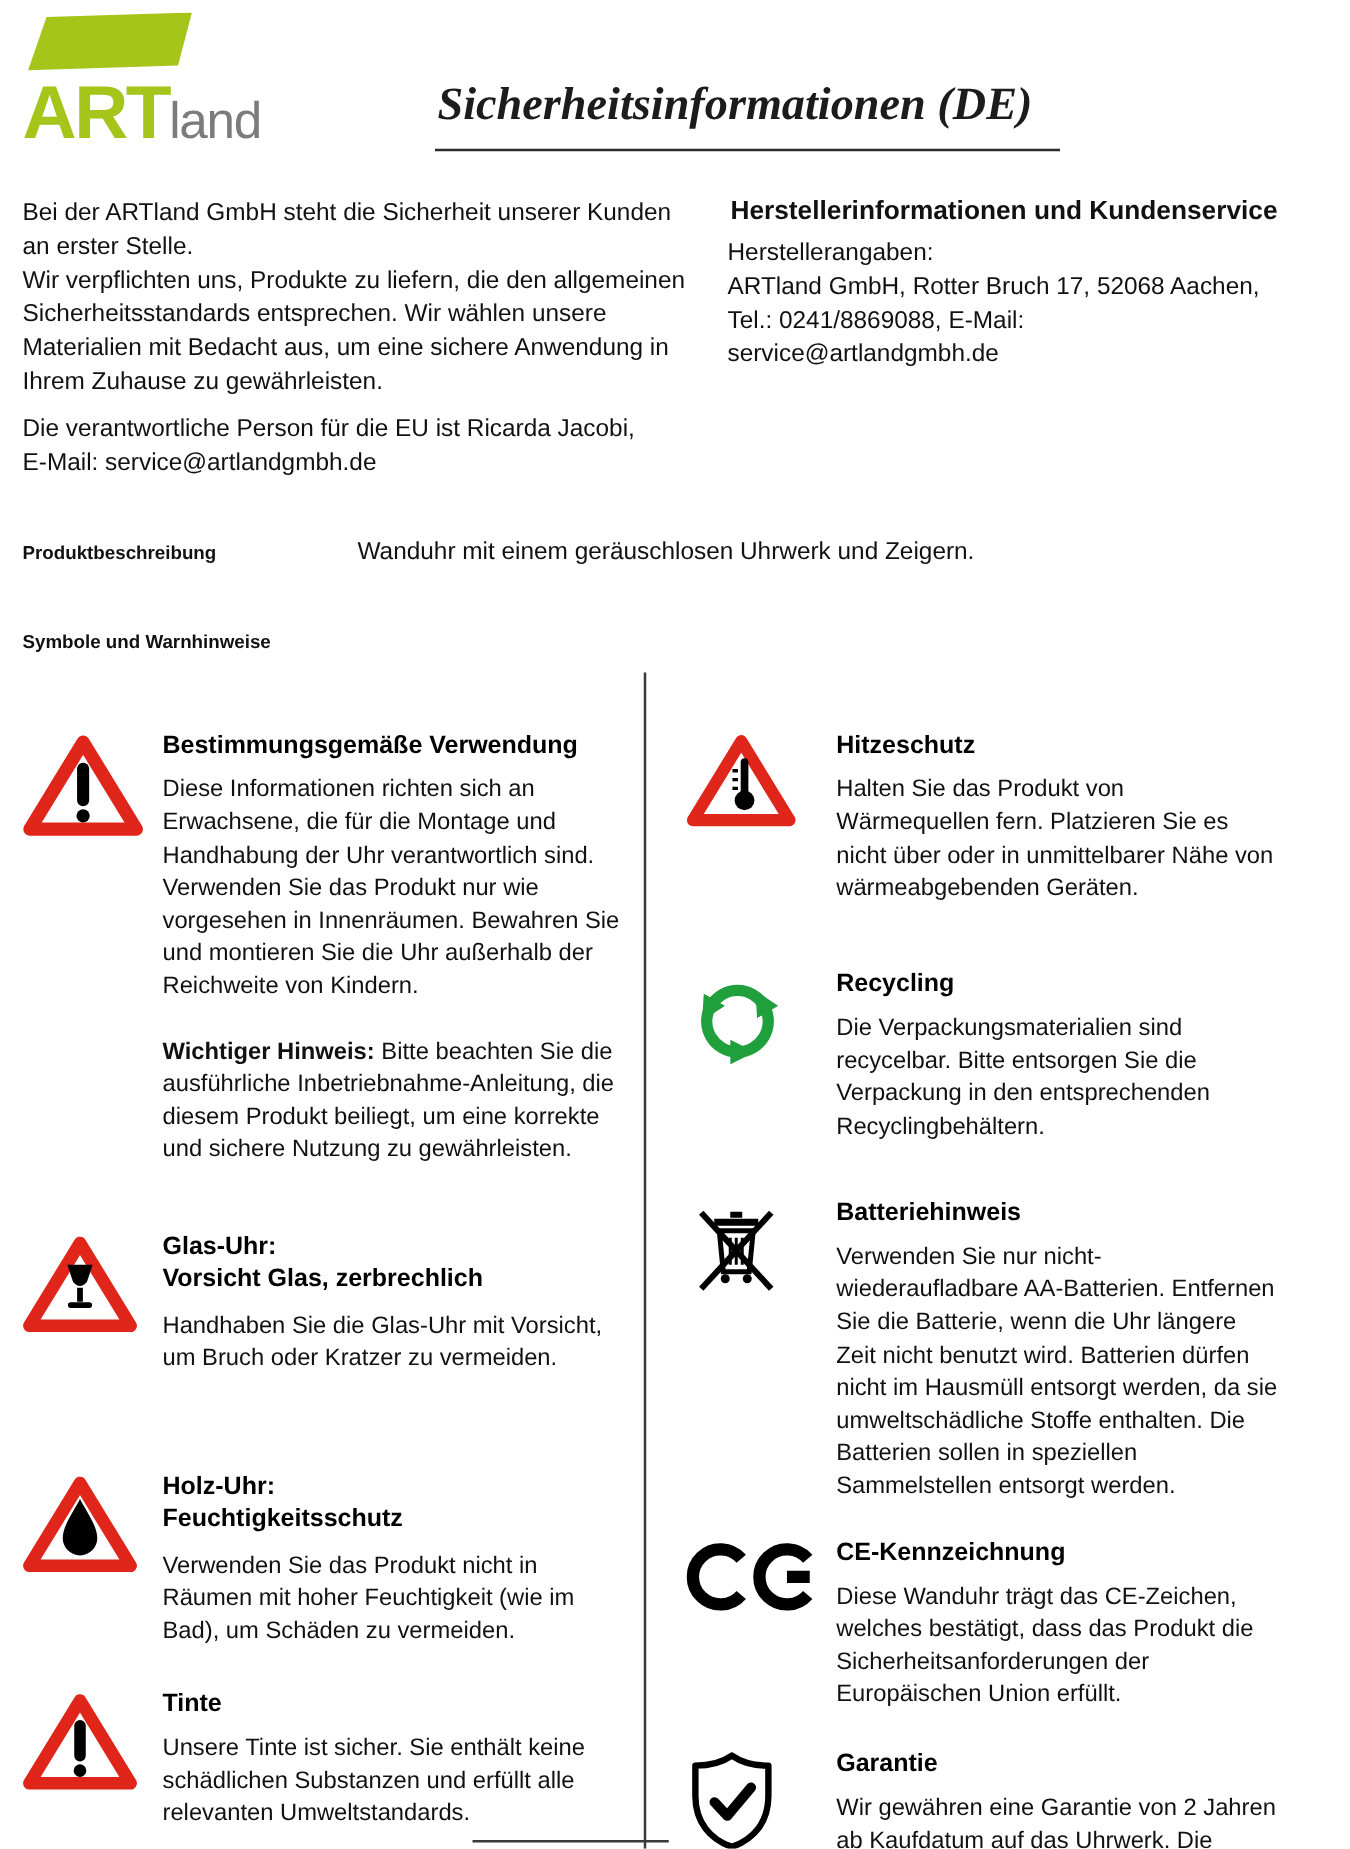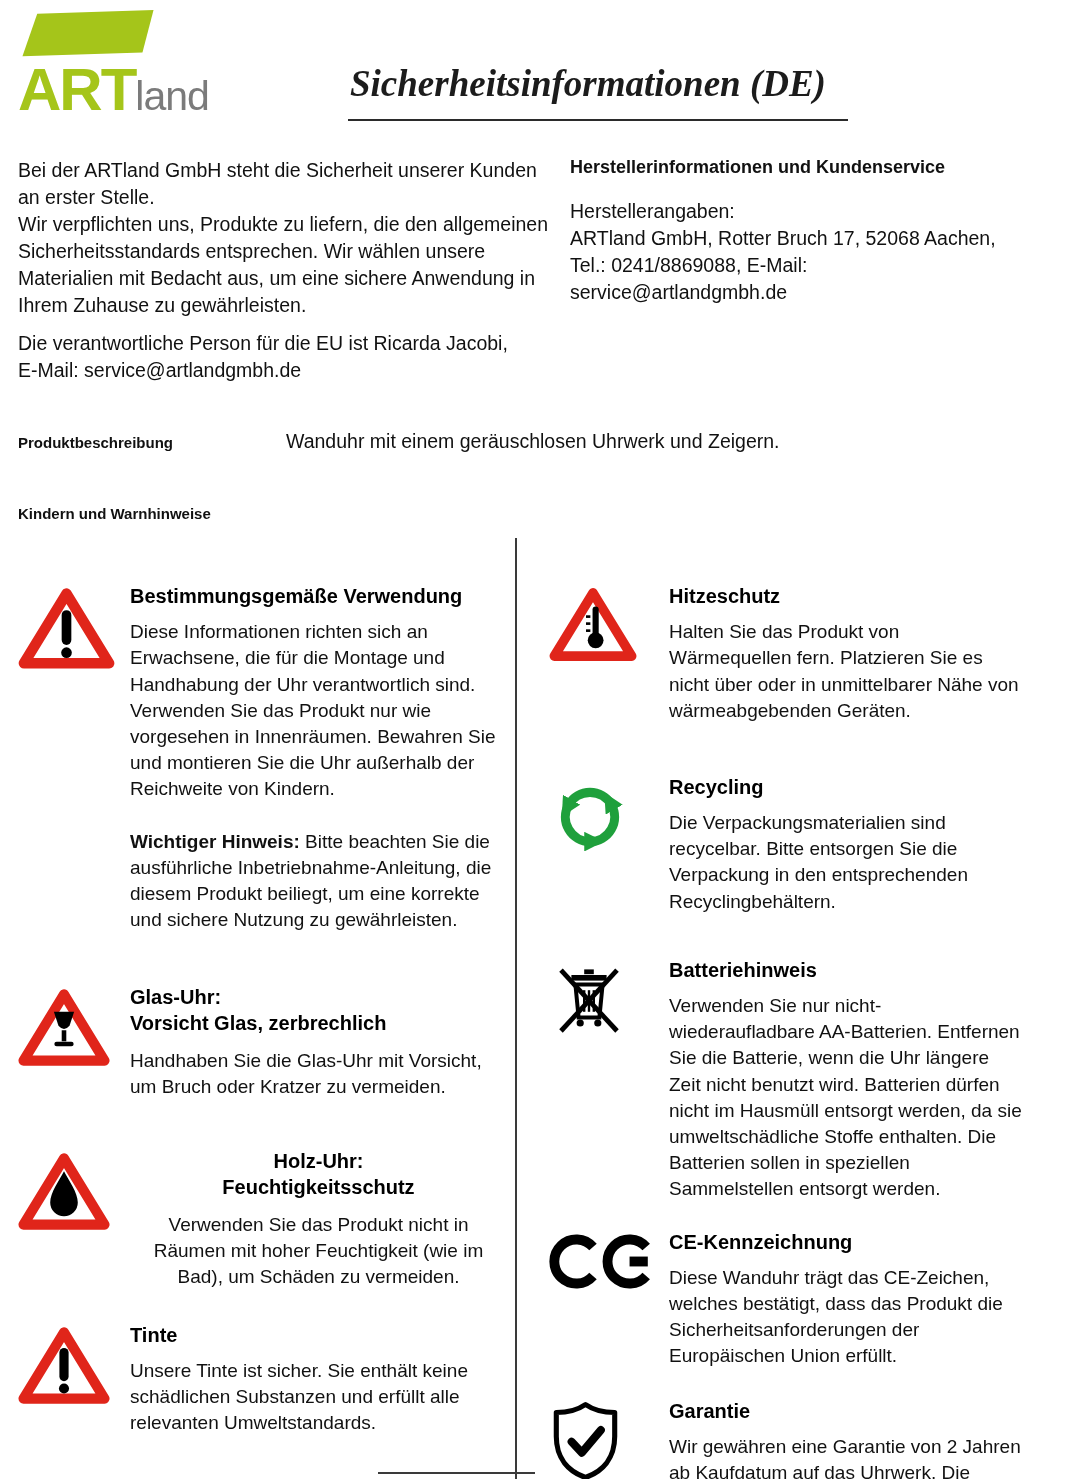--- a/index.html
+++ b/index.html
@@ -14,24 +14,24 @@
   .logo-leaf svg { display:block; }
   .logo-row { margin-top:2px; line-height:1; white-space:nowrap; }
   .logo-art { color:var(--logo-green,#a5c51a); font-size:60px; font-weight:bold; letter-spacing:-2px; }
   .logo-land { color:var(--logo-gray,#7b7b7b); font-size:41px; letter-spacing:-1px; }
   .doc-title { margin-left:30px; margin-top:52px; font-family:"Liberation Serif", serif;
                font-style:italic; font-weight:600; font-size:37px; color:#1c1c1c;
                padding:0 22px 14px 2px; border-bottom:2px solid #2b2b2b; flex:none; }
 
   
   .top-grid { display:grid; grid-template-columns:540px 1fr; column-gap:24px;
-              padding:36px 58px 0 18px;gap:12px; }
+              padding:36px 58px 0 18px; }
   .body-text { font-size:19.5px; line-height:1.38; color:var(--text,#111); }
   .responsible { margin-top:12px; }
-  .mfr-heading { font-size:18px; font-weight:bold; margin-bottom:20px; }
+  .mfr-heading { font-size:21px; font-weight:bold; margin-bottom:8px;text-align:right; }
 
   
   .product-row { display:flex; padding:44px 58px 0 18px; align-items:baseline; }
   .section-heading { font-size:15px; font-weight:bold; }
   .product-row .section-heading { width:268px; flex:none; }
 
   
   .symbols-heading { padding:50px 58px 0 18px; }
   .symbols-columns { flex:1; display:flex; align-items:stretch; margin-top:16px; }
   .col-left { width:515px; flex:none; padding:14px 8px 0 18px; }
@@ -41,21 +41,21 @@
   .icn-l { width:112px; flex:none; padding-top:2px; }
   .icn-r { width:152px; flex:none; padding:2px 0 0 32px; }
   .wtxt { flex:1; }
   .whead { font-size:20px; font-weight:bold; line-height:1.3; color:#000; }
   .wbody { font-size:19px; line-height:1.38; margin-top:10px; }
   .wbody.tight { margin-top:12px; }
   .wnote { font-size:19px; line-height:1.38; margin:26px 0 0 112px; }
   .bold { font-weight:bold; }
 
   .mt50 { margin-top:50px; }
-  .mt48 { margin-top:48px;text-align:center; }
+  .mt48 { margin-top:76px; }
   .mt44 { }
   .mt42 { margin-top:42px; }
   .mt28 { margin-top:28px; }
   .mt26 { margin-top:26px; }
 
   .footer-line { position:absolute; left:378px; bottom:5px; width:157px; height:2px;
                  background:var(--divider,#3a3a3a); }
 
   svg { display:block; }
 </style>
@@ -94,21 +94,21 @@
       <p class="body-text">Tel.: 0241/8869088, E-Mail: service@artlandgmbh.de</p>
     </div>
   </div>
 
   <div class="product-row">
     <h2 class="section-heading">Produktbeschreibung</h2>
     <p class="body-text">Wanduhr mit einem geräuschlosen Uhrwerk und Zeigern.</p>
   </div>
 
   <div class="symbols-heading">
-    <h2 class="section-heading">Kindern und Warnhinweise</h2>
+    <h2 class="section-heading">Symbole und Warnhinweise</h2>
   </div>
 
   <div class="symbols-columns">
 
     <div class="col-left">
 
       <section class="witem">
         <div class="icn-l">
           <svg viewBox="0 0 100 90" width="97" height="87">
             <path d="M50 9 L94 81 L6 81 Z" style="fill:#fff;stroke:var(--warning-red,#e0251a);stroke-width:11;stroke-linejoin:round"></path>

